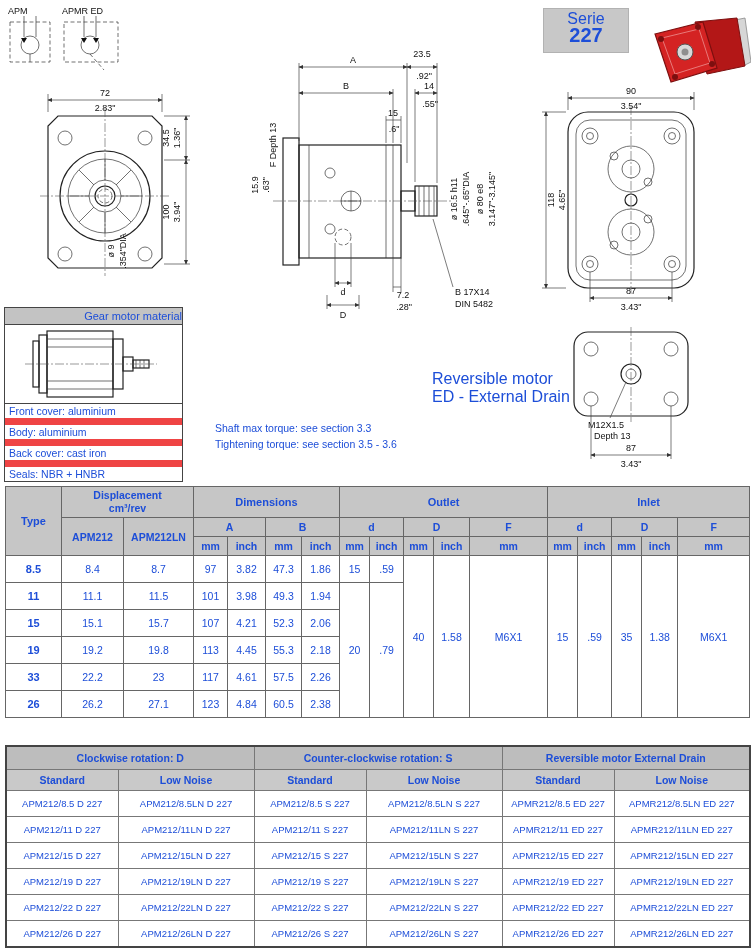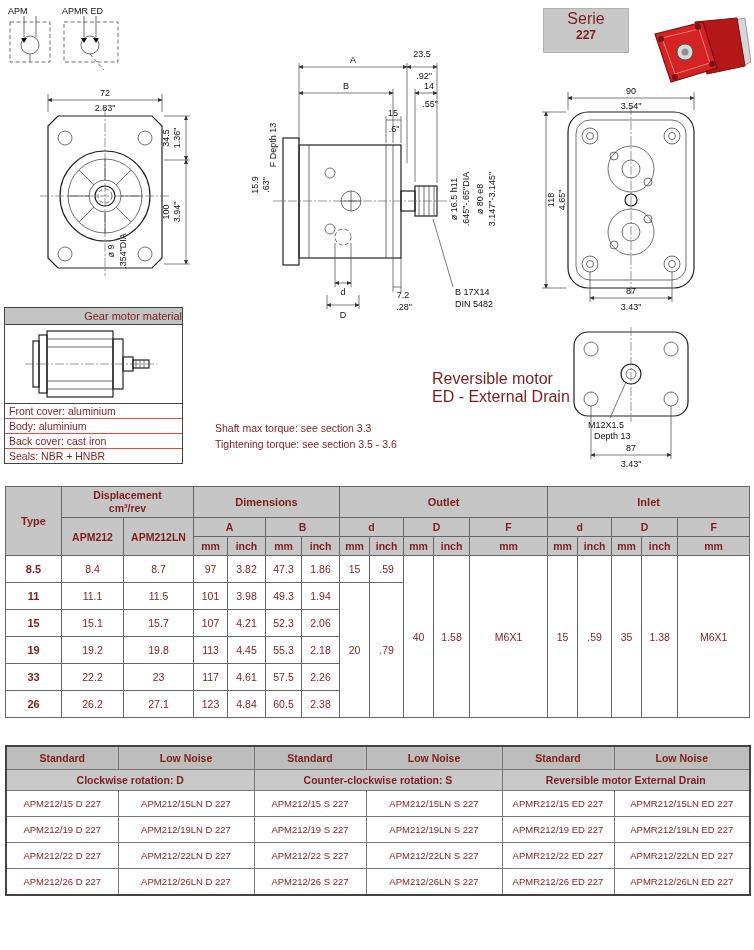--- a/index.html
+++ b/index.html
@@ -1,34 +1,34 @@
 <!DOCTYPE html>
 <html><head>
 <meta charset="utf-8">
 <style>
   html,body{margin:0;padding:0}
   body{background:#fff}
-  .page{position:relative;width:754px;height:950px;background:#fff;font-family:"Liberation Sans",sans-serif;color:#7f1d1d;overflow:hidden}
+  .page{position:relative;width:754px;height:950px;background:#fff;font-family:"Liberation Sans",sans-serif;color:#1d4ed8;overflow:hidden}
   .abs{position:absolute}
   svg{display:block}
   svg text{font-family:"Liberation Sans",sans-serif;font-size:9px;fill:#111}
   .part{fill:none;stroke:#222;stroke-width:1.2}
   .thin{fill:none;stroke:#333;stroke-width:0.7}
   .dim{fill:none;stroke:#444;stroke-width:0.7}
   .cl{fill:none;stroke:#555;stroke-width:0.6;stroke-dasharray:9 2 2 2}
   .dash{stroke-dasharray:4 2.5}
   .serie{left:543px;top:8px;width:84px;height:40px;background:#c8c8c8;border:1px solid #b2b2b2;text-align:center;padding-top:3px}
   .serie-label{font-size:16px;line-height:14px}
-  .serie-num{font-size:12px;font-weight:bold;line-height:18px}
+  .serie-num{font-size:20px;font-weight:bold;line-height:18px}
   .rev{left:432px;top:370px;font-size:16px;line-height:18px}
   .notes{left:215px;top:420px;font-size:10.5px;line-height:16px}
   .matbox{left:4px;top:307px;width:177px;border:1px solid #444;background:#fff}
   .mat-title{background:#c3c3c3;border-bottom:1px solid #444;text-align:right;font-size:11px;padding:2px 0}
   .mat-fig{height:78px;border-bottom:1px solid #444;display:flex;justify-content:center;align-items:center}
-  .mat-row{border-bottom:1px solid #ef4444;font-size:10.5px;padding:1px 4px}
+  .mat-row{border-bottom:7px solid #ef4444;font-size:10.5px;padding:1px 4px}
   .mat-row:last-child{border-bottom:none}
   table{border-collapse:collapse;table-layout:fixed}
   .spec{position:absolute;left:5px;top:486px;width:744px}
   .spec th,.spec td{border:1px solid #666;text-align:center;vertical-align:middle;padding:0;font-size:10.5px;overflow:hidden}
   .spec thead th{background:#c6c6c6;font-weight:bold}
   .spec thead tr:nth-child(1) th{height:30px;font-size:11px}
   .spec thead tr:nth-child(2) th{height:18px}
   .spec thead tr:nth-child(3) th{height:18px}
   .spec tbody td{height:26px;background:#fff}
   .spec td.type{font-weight:bold;font-size:11px}
@@ -445,34 +445,50 @@
     <colgroup>
       <col style="width:112px">
         <col style="width:136px">
       <col style="width:112px">
         <col style="width:136px">
       <col style="width:112px">
         <col style="width:136px">
     </colgroup>
     <thead>
       <tr>
+        <th colspan="2">Clockwise rotation: D</th>
+        <th colspan="2">Counter-clockwise rotation: S</th>
+        <th colspan="2">Reversible motor External Drain</th>
+      </tr>
+      <tr>
         <th>Standard</th>
         <th>Low Noise</th>
         <th>Standard</th>
         <th>Low Noise</th>
         <th>Standard</th>
         <th>Low Noise</th>
       </tr>
-      <tr>
-        <th colspan="2">Clockwise rotation: D</th>
-        <th colspan="2">Counter-clockwise rotation: S</th>
-        <th colspan="2">Reversible motor External Drain</th>
-      </tr>
     </thead>
     <tbody>
+      <tr>
+        <td>APM212/8.5 D 227</td>
+        <td>APM212/8.5LN D 227</td>
+        <td>APM212/8.5 S 227</td>
+        <td>APM212/8.5LN S 227</td>
+        <td>APMR212/8.5 ED 227</td>
+        <td>APMR212/8.5LN ED 227</td>
+      </tr>
+      <tr>
+        <td>APM212/11 D 227</td>
+        <td>APM212/11LN D 227</td>
+        <td>APM212/11 S 227</td>
+        <td>APM212/11LN S 227</td>
+        <td>APMR212/11 ED 227</td>
+        <td>APMR212/11LN ED 227</td>
+      </tr>
       <tr>
         <td>APM212/15 D 227</td>
         <td>APM212/15LN D 227</td>
         <td>APM212/15 S 227</td>
         <td>APM212/15LN S 227</td>
         <td>APMR212/15 ED 227</td>
         <td>APMR212/15LN ED 227</td>
       </tr>
       <tr>
         <td>APM212/19 D 227</td>

